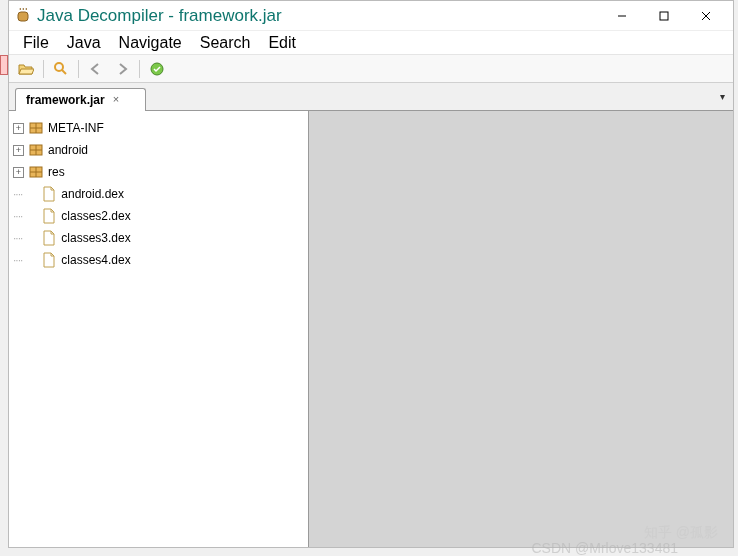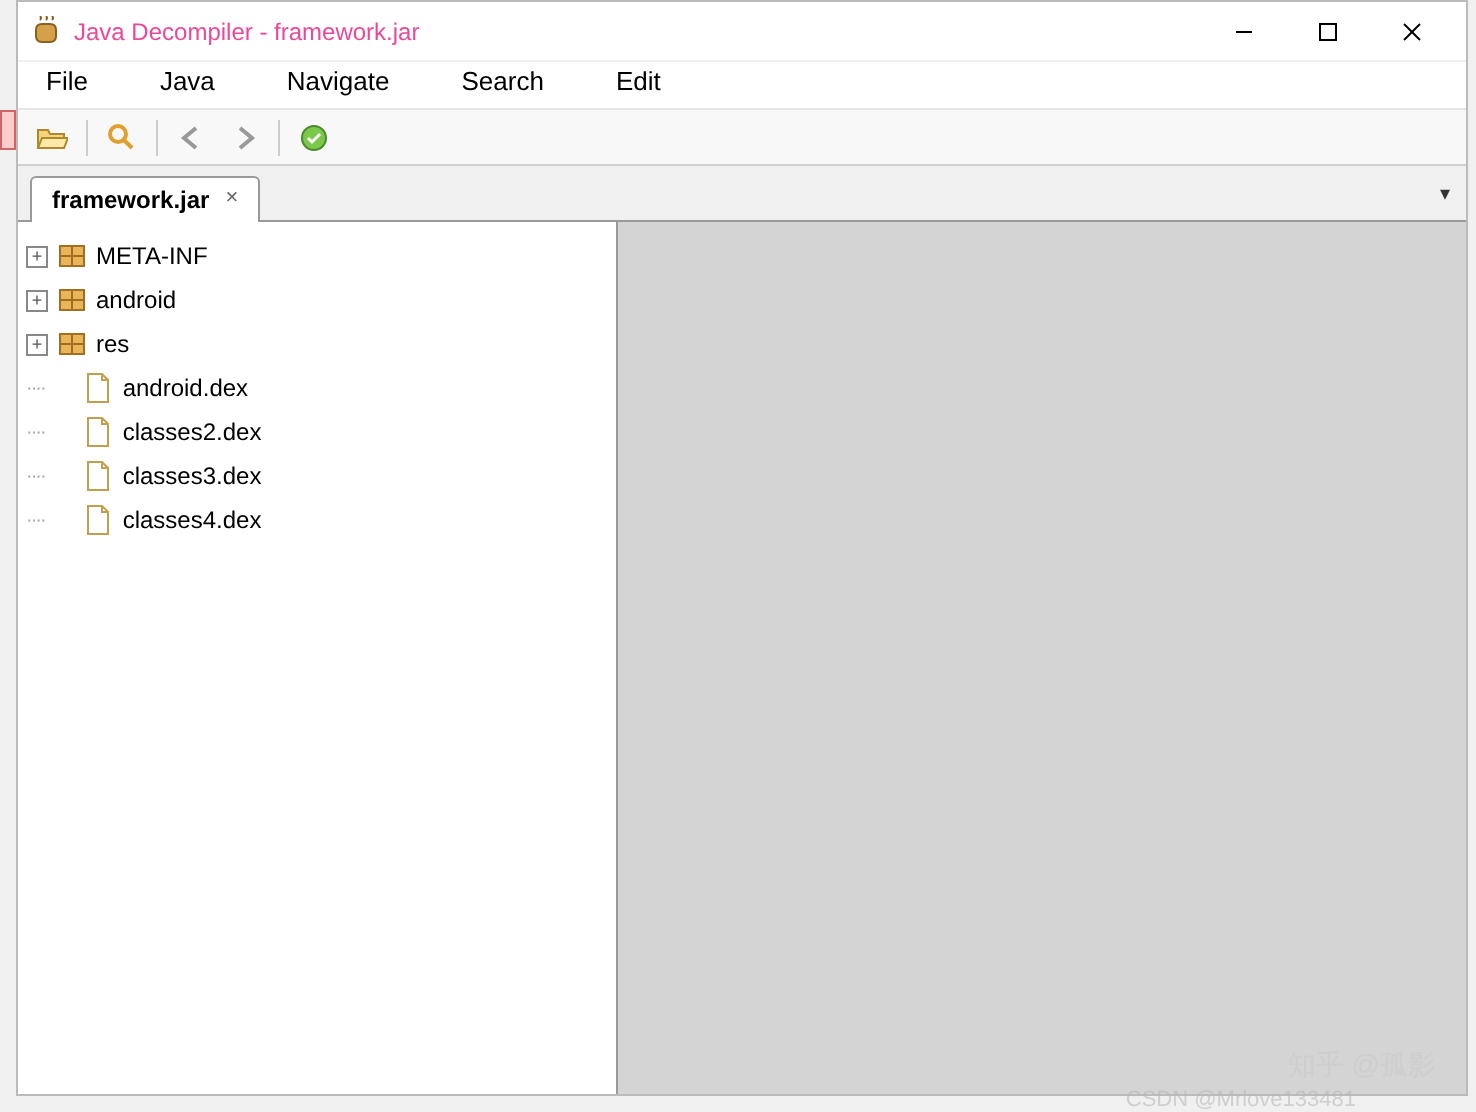--- a/index.html
+++ b/index.html
@@ -1,43 +1,43 @@
 <!DOCTYPE html>
 <html><head>
 <meta charset="utf-8">
 <style>
 * { box-sizing: border-box; margin: 0; padding: 0; font-family: "Microsoft YaHei", "Segoe UI", Tahoma, sans-serif; }
 body { background: #f0f0f0; width: 738px; height: 556px; overflow: hidden; position: relative; }
 .window { position: absolute; left: 8px; top: 0; width: 726px; height: 548px; background: #fff; border: 1px solid #bbb; display: flex; flex-direction: column; }
 .left-strip { position: absolute; left: 0; top: 55px; width: 8px; height: 20px; background: #ffcccc; border: 1px solid #cc6666; }
 .titlebar { height: 30px; background: #fff; display: flex; align-items: center; padding: 0 6px; border-bottom: 1px solid #eee; }
 .titlebar .app-icon { width: 16px; height: 16px; margin-right: 6px; }
-.titlebar .title { font-size: 12px; color: #ec4899; flex: 1; }
+.titlebar .title { font-size: 17px; color: #0f766e; flex: 1; }
 .win-controls { display: flex; }
 .win-btn { width: 42px; height: 28px; display: flex; align-items: center; justify-content: center; cursor: pointer; }
-.menubar { height: 24px; display: flex; padding: 0 6px; font-size: 13px; gap: 20px; border-bottom: 1px solid #e5e5e5; }
+.menubar { height: 24px; display: flex; align-items: center; padding: 0 6px; font-size: 16px; gap: 2px; border-bottom: 1px solid #e5e5e5; }
 .menu-item { padding: 2px 8px; cursor: pointer; }
 .toolbar { height: 28px; display: flex; align-items: center; padding: 0 6px; gap: 4px; border-bottom: 1px solid #d0d0d0; background: #f8f8f8; }
 .tool-btn { width: 22px; height: 22px; display: flex; align-items: center; justify-content: center; cursor: pointer; border-radius: 2px; }
 .tool-sep { width: 1px; height: 18px; background: #ccc; margin: 0 2px; }
 .tabbar { height: 28px; display: flex; align-items: flex-end; padding: 0 6px; background: #f0f0f0; border-bottom: 1px solid #999; position: relative; }
-.tab { background: #fff; border: 1px solid #999; border-bottom: none; padding: 4px 8px 4px 10px; font-size: 12px; display: flex; align-items: flex-start; gap: 6px; border-radius: 3px 3px 0 0; position: relative; top: 1px; }
+.tab { background: #fff; border: 1px solid #999; border-bottom: none; padding: 4px 24px 4px 10px; font-size: 12px; display: flex; align-items: flex-start; gap: 6px; border-radius: 3px 3px 0 0; position: relative; top: 1px; }
 .tab-label { font-weight: bold; }
 .tab-close { font-size: 11px; color: #666; cursor: pointer; padding: 0 2px; }
 .tab-overflow { position: absolute; right: 8px; top: 8px; font-size: 10px; color: #333; cursor: pointer; }
 .content { flex: 1; display: flex; border-top: none; }
 .tree-pane { width: 300px; background: #fff; overflow: auto; padding: 6px 4px; font-size: 12px; border-right: 1px solid #999; }
 .tree-node { display: flex; align-items: center; height: 22px; gap: 4px; cursor: pointer; white-space: nowrap; }
 .expander { width: 11px; height: 11px; border: 1px solid #888; display: flex; align-items: center; justify-content: center; font-size: 9px; line-height: 1; color: #555; background: #fff; }
 .expander.leaf { border: none; background: none; }
 .dotted { color: #aaa; letter-spacing: -1px; font-size: 10px; }
 .node-icon { width: 16px; height: 16px; display: flex; align-items: center; justify-content: center; }
 .viewer-pane { flex: 1; background: #d4d4d4; }
 .watermark { position: absolute; right: 20px; bottom: 14px; color: rgba(200,200,200,0.55); font-size: 14px; font-weight: 500; pointer-events: none; }
-.watermark2 { position: absolute; right: 60px; bottom: 0px; color: rgba(180,180,180,0.55); font-size: 11px; pointer-events: none; }
+.watermark2 { position: absolute; right: 60px; bottom: 0px; color: rgba(180,180,180,0.55); font-size: 14px; pointer-events: none; }
 </style>
 </head>
 <body>
 
 <div class="left-strip"></div>
 
 <div class="window">
   <div class="titlebar">
     <span class="app-icon">
       <svg width="16" height="16" viewBox="0 0 16 16">

